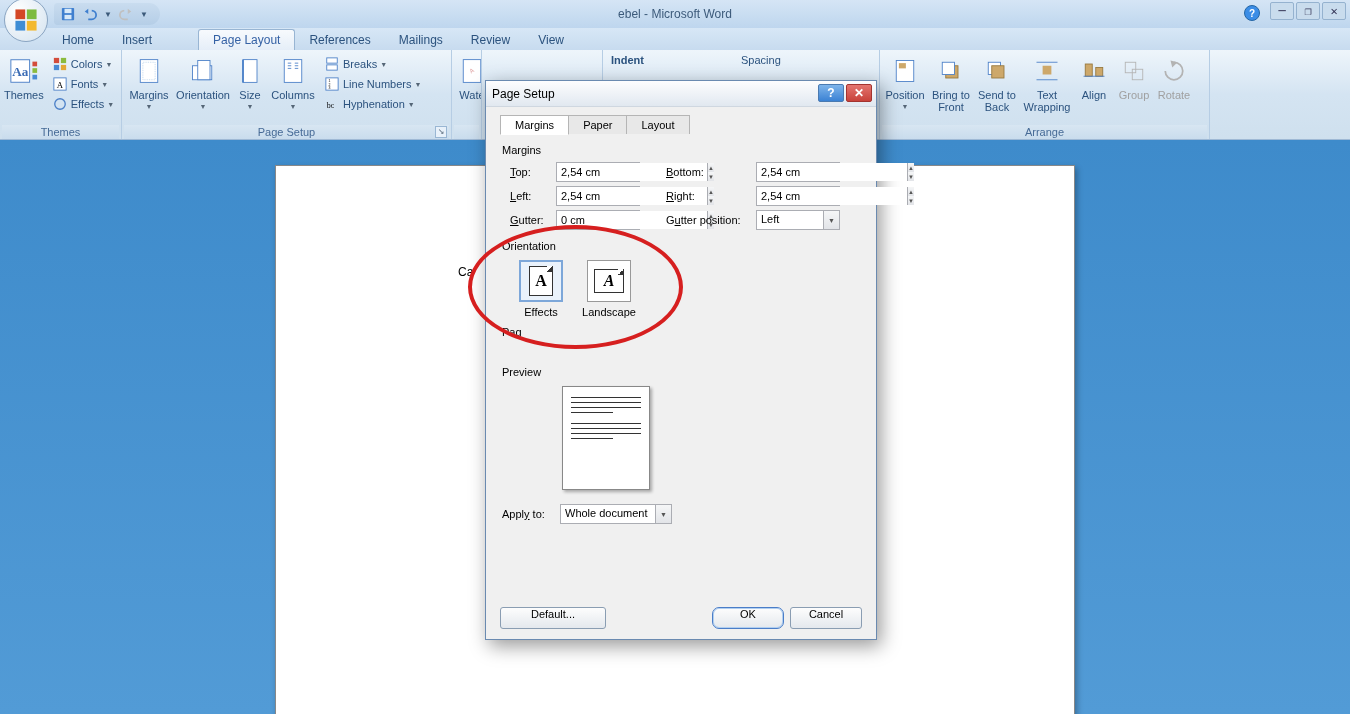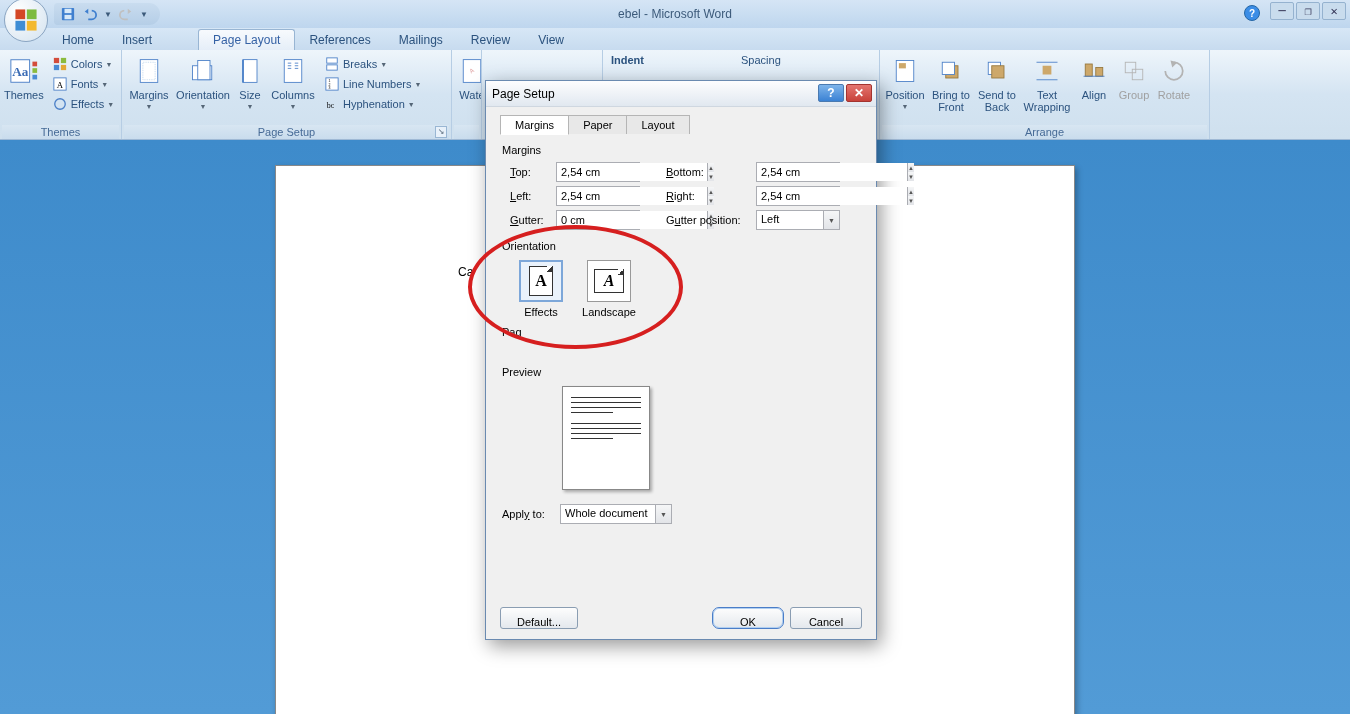--- a/index.html
+++ b/index.html
@@ -61,21 +61,21 @@
   .selbox .drop { width:16px; border-left:1px solid #abadb3; background:linear-gradient(#f5f6f7,#e2e4e8); display:flex; align-items:center; justify-content:center; font-size:7px; color:#555; }
   .orientation-box { display:flex; gap:18px; margin:8px 0 8px 14px; }
   .orient-btn { width:50px; display:flex; flex-direction:column; align-items:center; gap:4px; font-size:11px; }
   .orient-btn .oicon { width:44px; height:42px; border:1px solid #999; background:#fff; display:flex; align-items:center; justify-content:center; position:relative; padding:3px; }
   .orient-btn.selected .oicon { border:2px solid #7da7d9; background:#eaf2fb; }
   .orient-btn .pg { border:1px solid #333; background:#fff; display:flex; align-items:center; justify-content:center; font-family:"Times New Roman",serif; font-size:16px; font-weight:bold; position:relative; }
   .orient-btn .pg .fold { position:absolute; top:-1px; right:-1px; width:6px; height:6px; background:linear-gradient(135deg,#fff 50%,#333 50%); }
   .preview-box { margin:8px 0 0 60px; width:88px; height:104px; border:1px solid #888; box-shadow:2px 2px 3px rgba(0,0,0,.3); background:#fff; padding:10px 8px; }
   .preview-box .ln { height:1px; background:#333; margin-bottom:4px; }
   .dlg-buttons { position:absolute; bottom:10px; left:14px; right:14px; display:flex; align-items:center; }
-  .dlg-btn { height:22px; padding:0 16px; background:linear-gradient(#fdfdfd,#e4e8ed); border:1px solid #8a9db2; border-radius:3px; font-size:11px; display:flex; align-items:flex-end; justify-content:center; }
+  .dlg-btn { height:22px; padding:0 30px; background:linear-gradient(#fdfdfd,#e4e8ed); border:1px solid #8a9db2; border-radius:3px; font-size:11px; display:flex; align-items:flex-start; justify-content:center; }
   .dlg-btn.primary { border-color:#4a7dc8; box-shadow:0 0 0 1px #b1cff0 inset;border-radius:7px; }
   .red-circle { position:absolute; left:468px; top:225px; width:215px; height:124px; border:4.5px solid #d61f1f; border-radius:50%; z-index:200; pointer-events:none; }
   u.acc { text-decoration: underline; }
 </style>
 </head>
 <body>
 
 <div class="titlebar">
   <div class="office-btn">
     <svg viewBox="0 0 32 32">

